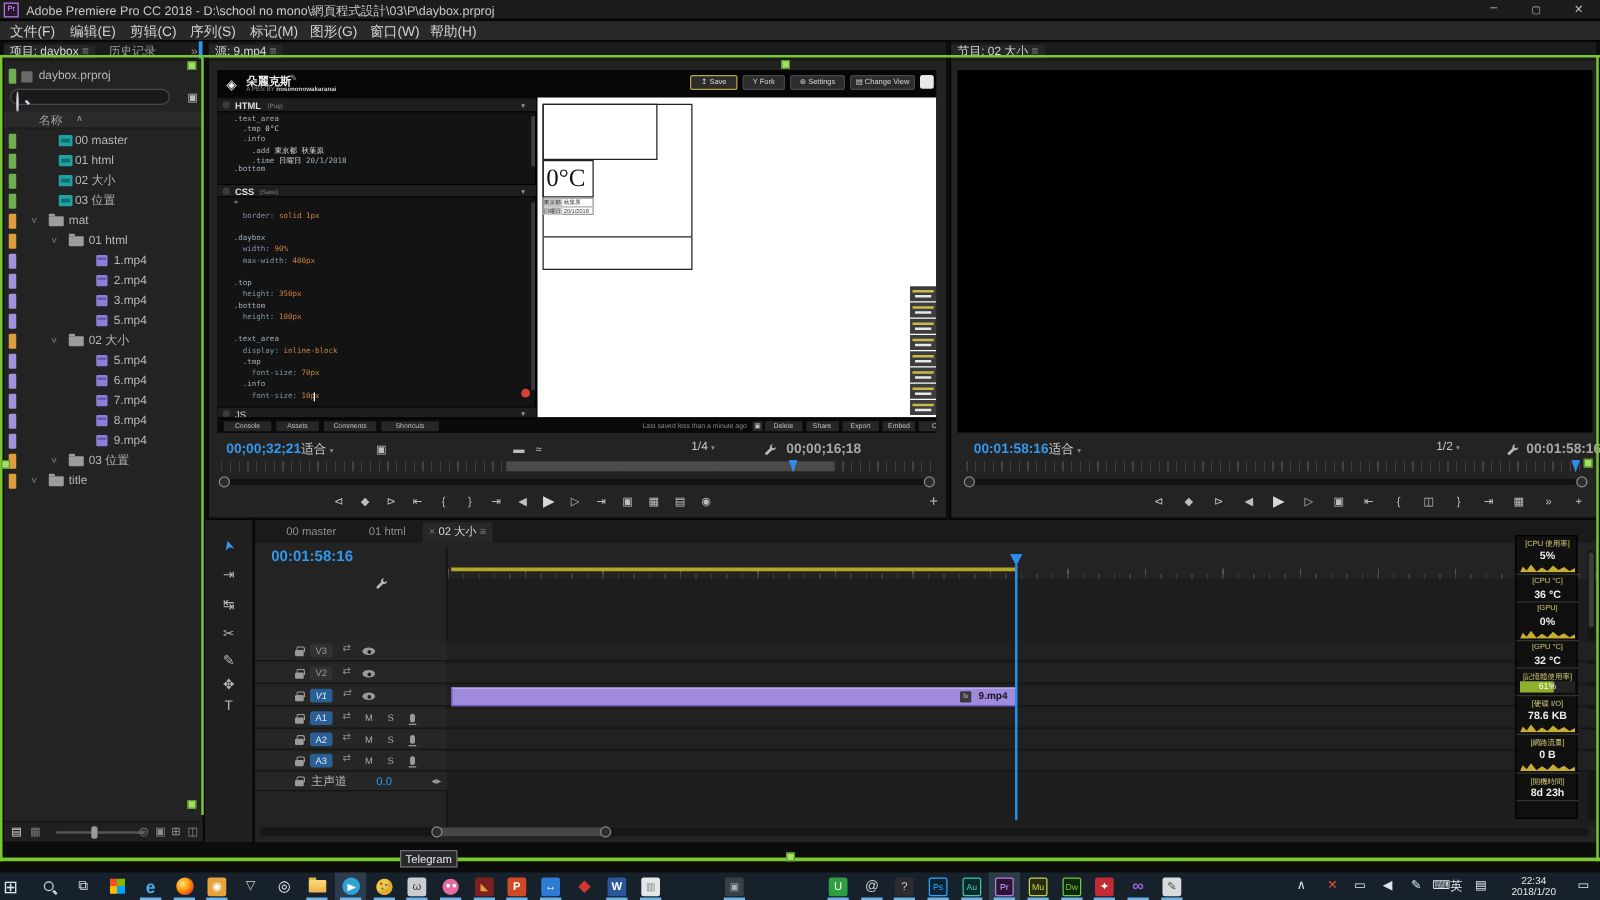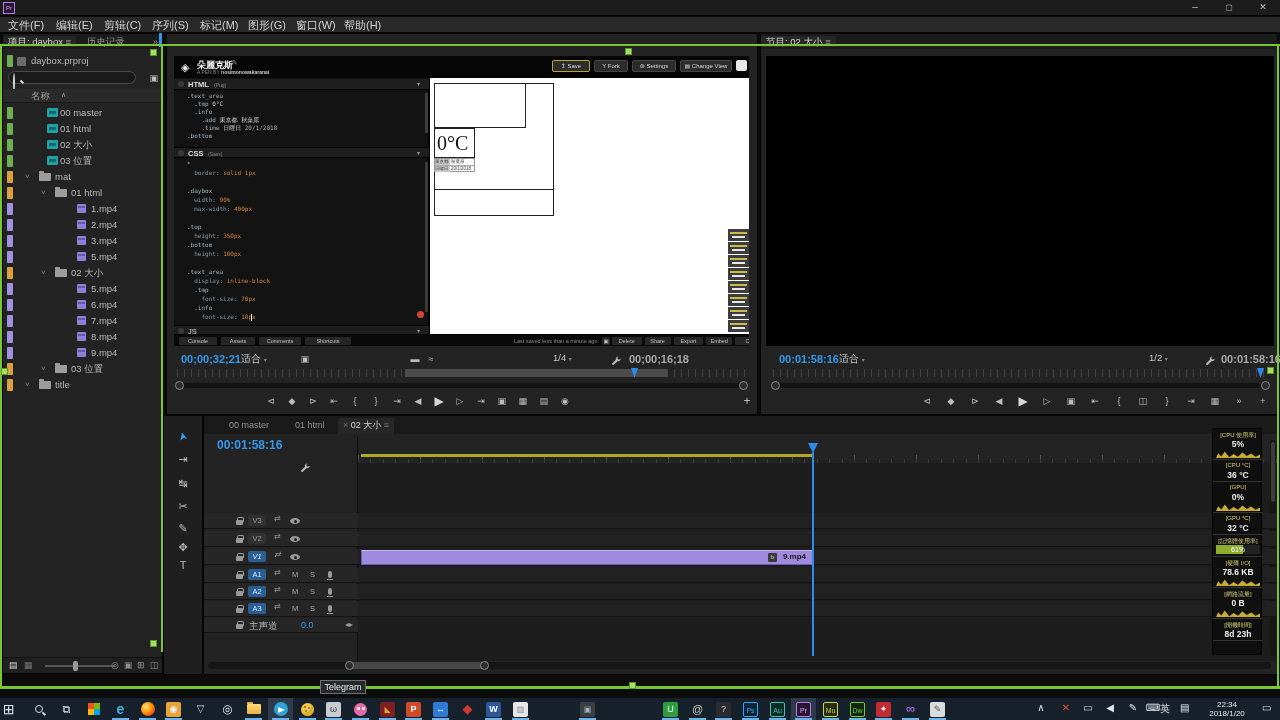--- a/index.html
+++ b/index.html
@@ -61,20 +61,21 @@
 .greenhandle{width:7px;height:7px;background:#a6dd6b;border:1px solid #5a9b22;z-index:41}
 .tickbg{background:repeating-linear-gradient(90deg,#4a4a4a 0 1px,transparent 1px 7px)}
 </style>
 </head>
 <body>
 
 <div id="screen">
 
   <div class="a" id="titlebar" style="left:0;top:0;width:1280px;height:16px;background:#1c1c1c;border-bottom:1px solid #000">
     <span class="a" style="left:3px;top:2px;width:12px;height:12px;background:#2a1535;border:1px solid #b57edc;color:#d6a1ff;font-size:6px;text-align:center;line-height:10px">Pr</span>
+    <span class="a" style="left:21px;top:2px;font-size:10px;color:#c9c9c9;white-space:nowrap">Adobe Premiere Pro CC 2018 - D:\school no mono\網頁程式設計\03\P\daybox.prproj</span>
     <span class="a" style="left:1180px;top:0;width:30px;height:16px;color:#bbb;font-size:10px;text-align:center;line-height:14px">–</span>
     <span class="a" style="left:1214px;top:0;width:30px;height:16px;color:#bbb;font-size:8px;text-align:center;line-height:15px">▢</span>
     <span class="a" style="left:1248px;top:0;width:30px;height:16px;color:#bbb;font-size:9px;text-align:center;line-height:15px">✕</span>
   </div>
 
   <div class="a" id="menubar" style="left:0;top:17px;width:1280px;height:16px;background:#292929;border-bottom:1px solid #050505">
       <div style="position: absolute; left: 8px; top: 1px; font-size: 11px; color: rgb(210, 210, 210);">文件(F)</div>
       <div style="position: absolute; left: 56px; top: 1px; font-size: 11px; color: rgb(210, 210, 210);">编辑(E)</div>
       <div style="position: absolute; left: 104px; top: 1px; font-size: 11px; color: rgb(210, 210, 210);">剪辑(C)</div>
       <div style="position: absolute; left: 152px; top: 1px; font-size: 11px; color: rgb(210, 210, 210);">序列(S)</div>
@@ -206,20 +207,23 @@
     <div style="position: absolute; left: 6px; top: 2px; font-size: 9px; color: rgb(216, 216, 216);">▤</div>
         <div style="position: absolute; left: 21px; top: 2px; font-size: 9px; color: rgb(119, 119, 119);">▦</div>
         <div style="position: absolute; left: 108px; top: 2px; font-size: 9px; color: rgb(143, 143, 143);">◎</div>
         <div style="position: absolute; left: 121px; top: 2px; font-size: 9px; color: rgb(143, 143, 143);">▣</div>
         <div style="position: absolute; left: 134px; top: 2px; font-size: 9px; color: rgb(143, 143, 143);">⊞</div>
         <div style="position: absolute; left: 147px; top: 2px; font-size: 9px; color: rgb(143, 143, 143);">◫</div>
       </div>
   </div>
 
   <div class="a panel" id="srcpanel" style="left:166px;top:33px;width:592px;height:382px">
+    <div class="a tabbar" style="left:0;top:0;right:0">
+      <span class="tab-active"><span>源: 9.mp4</span> <span class="dim">≡</span></span>
+    </div>
     
     <div class="a" style="left:7px;top:22px;width:575px;height:290px;background:#000;overflow:hidden">
 
       <div class="a" style="left:0;top:0;width:575px;height:22px;background:#060606">
         <span class="a" style="left:7px;top:5px;color:#eee;font-size:11px">◈</span>
         <span class="a" style="left:23px;top:3px;color:#f0f0f0;font-size:9px;font-weight:bold">朵麗克斯</span>
         <span class="a" style="left:58px;top:3px;color:#999;font-size:7px">✎</span>
         <span class="a" style="left:23px;top:13px;font-size:5px;color:#8a8a8a"><span>A PEN BY</span> <b style="color:#cfcfcf">nosimonowakaranai</b></span>
         <span id="cpbtns"><div class="cpbtn a" style="position: absolute; left: 378px; top: 4px; width: 38px; height: 12px; border-color: rgb(185, 163, 60);">↥ Save</div><div class="cpbtn a" style="position: absolute; left: 420px; top: 4px; width: 34px; height: 12px;">Y Fork</div><div class="cpbtn a" style="position: absolute; left: 458px; top: 4px; width: 44px; height: 12px;">⊛ Settings</div><div class="cpbtn a" style="position: absolute; left: 506px; top: 4px; width: 52px; height: 12px;">▤ Change View</div></span>
         <span class="a" style="left:562px;top:4px;width:11px;height:11px;border-radius:2px;background:#e8e8e8"></span>

